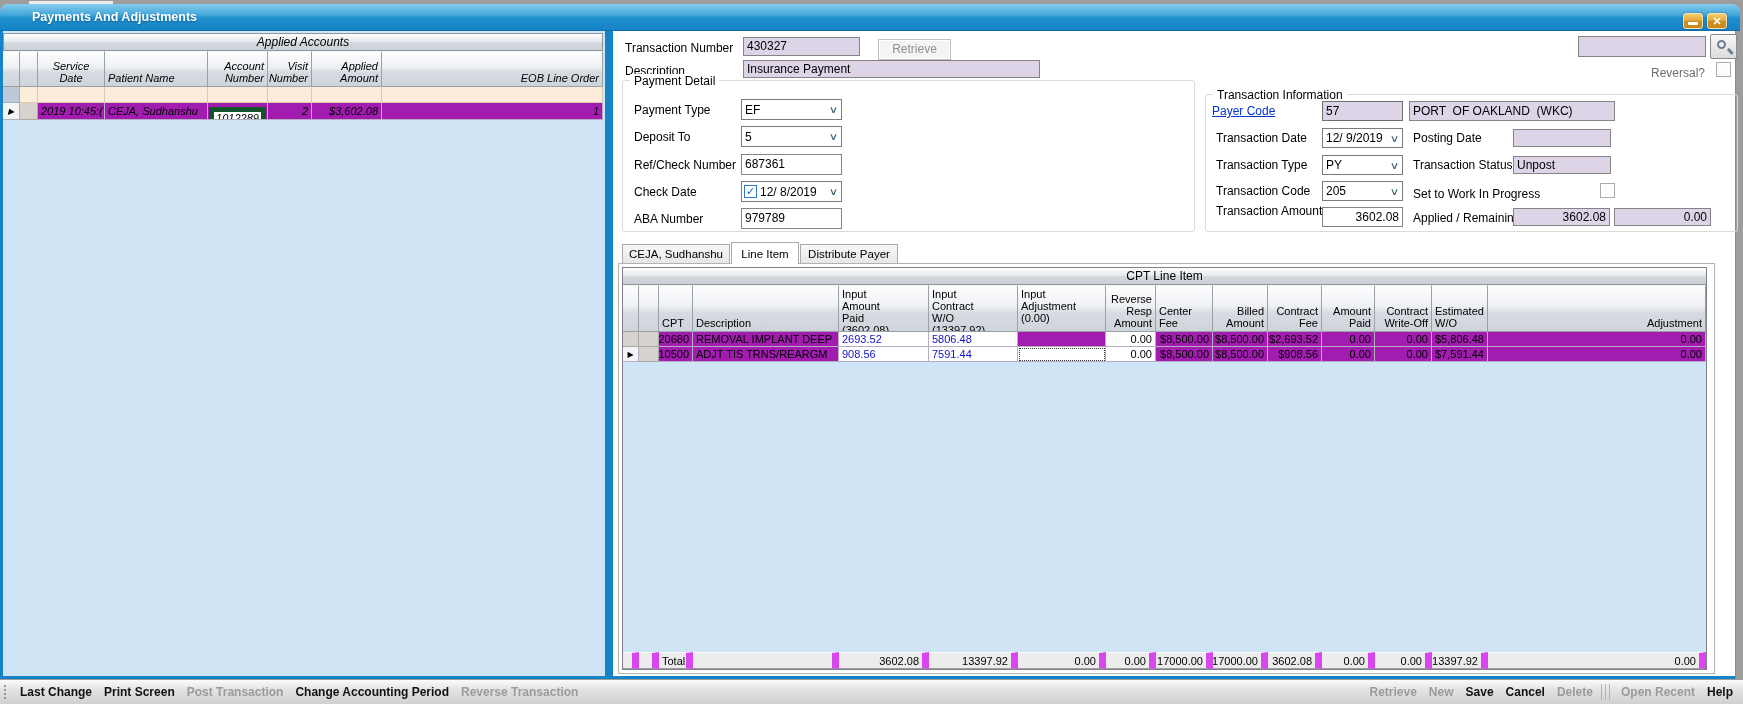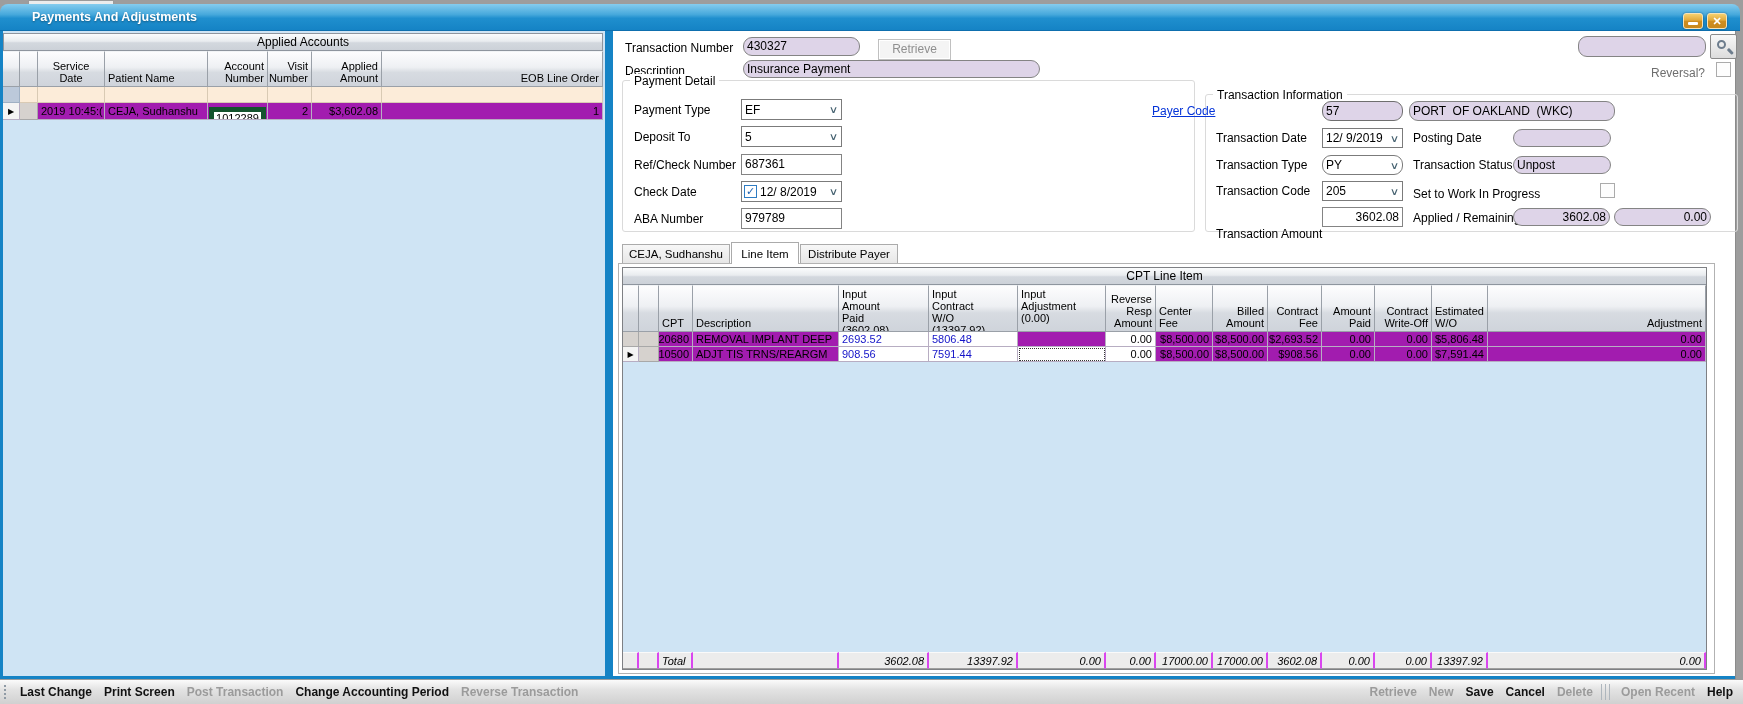--- a/index.html
+++ b/index.html
@@ -2,21 +2,21 @@
 <html><head>
 <meta charset="utf-8">
 <style>
   * { box-sizing: border-box; }
   html,body { margin:0; padding:0; }
   body {
     width:1743px; height:704px; position:relative; overflow:hidden;
     background:#9d9d9d; font-family:"Liberation Sans", sans-serif; color:#000;
   }
   #app { position:absolute; inset:0; }
-  .abs { position:absolute; }
+  .abs { position:absolute;font-style:italic; }
 
   
   .titlebar {
     position:absolute; left:0; top:4px; width:1740px; height:27px;
     border-radius:8px 8px 0 0;
     background:linear-gradient(#85ccee 0%, #47a9dc 40%, #1f8fce 55%, #1583c5 100%);
     border-bottom:1px solid #0e6fae;
   }
   .title { position:absolute; left:18px; top:6px; color:#fff; font-weight:bold; font-size:12.5px; text-shadow:0 1px 2px rgba(0,0,0,.35);padding-left:14px; }
   .winbtn { position:absolute; top:9px; width:20px; height:16px; border:1px solid #f6e3b8; border-radius:3px;
@@ -27,21 +27,21 @@
   .frag { position:absolute; left:28px; top:0; width:86px; height:6px; background:#ececec; border:1px solid #9a9a9a; }
 
   .mainbg { position:absolute; left:0; top:31px; width:1740px; height:648px; background:#1583c5; }
   .edge-r { position:absolute; left:1735px; top:31px; width:8px; height:648px; background:#9d9d9d; border-left:1px solid #8b8b8b; }
   .panel-left  { position:absolute; left:3px;  top:31px; width:602px;  height:645px; background:#cfe4f4; }
   .panel-right { position:absolute; left:613px; top:31px; width:1122px; height:645px; background:#ffffff; }
 
   
   .lbl { position:absolute; font-size:12px; white-space:nowrap; }
   .txt { position:absolute; border:1px solid #848484; background:#fff; font-size:12px; line-height:17px; padding:0 3px; overflow:hidden; white-space:pre; }
-  .lav { background:#ded4e8;border-radius:9px; }
+  .lav { background:#ded4e8; }
   .rt { text-align:right; }
   .combo { position:absolute; border:1px solid #7b7b7b; background:#fff; font-size:12px; display:flex; align-items:center; padding:0 3px; cursor:pointer; }
   .combo .ca { margin-left:auto; font-size:10px; color:#44606f; transform:scaleX(1.3); padding-right:1px; }
   .btn { position:absolute; background:#f4f4f4; border:1px solid #c0c0c0; box-shadow:inset 0 0 0 1px #ffffff; text-align:center; font-size:12px; color:#8f8f8f; cursor:pointer; }
   .cbx { position:absolute; width:15px; height:15px; background:#fdfdfd; border:1px solid #ababab; cursor:pointer; }
   .link { color:#0433d8; text-decoration:underline; cursor:pointer; }
   .grpbox { position:absolute; border:1px solid #dadada; border-radius:3px; }
   .grplbl { position:absolute; background:#fff; padding:0 4px; font-size:12px; white-space:nowrap; }
 
   
@@ -62,22 +62,22 @@
     padding:0 3px; overflow:hidden; white-space:nowrap; display:flex; align-items:center; }
   .dcell.white { background:#fff; }
   .dcell.gray  { background:#d6d2ce; border-right-color:#a8a8a8; border-bottom-color:#a8a8a8; }
   .dcell.ind   { background:#f4f4f4; justify-content:center; padding:0; }
   .dcell.r { justify-content:flex-end; }
   .blue { color:#1414c8; }
   .arrow { font-size:8px; color:#000; }
   .focuscell { outline:1px dotted #333; outline-offset:-2px; background:#fff; }
   .inbox { background:#fff; border:5px solid #14532d; width:100%; text-align:center; line-height:13px;margin-top:14px; }
   .trow { display:flex; font-size:11px; }
-  .tcell { background:#ececec; border-right:2px solid #d946ef; border-top:1px solid #fafafa; border-bottom:1px solid #9f9f9f;
-    padding:0 3px; display:flex; align-items:center; overflow:hidden; white-space:nowrap;font-style:italic; }
+  .tcell { background:#ececec; border-right:7px solid #d946ef; border-top:1px solid #fafafa; border-bottom:1px solid #9f9f9f;
+    padding:0 3px; display:flex; align-items:center; overflow:hidden; white-space:nowrap; }
   .tcell.r { justify-content:flex-end; }
 
   
   .v0{width:17px}.v1{width:18px}.v2{width:67px}.v3{width:103px}.v4{width:60px}.v5{width:44px}.v6{width:70px}.v7{flex:1}
   
   .u0{width:16px}.u1{width:20px}.u2{width:34px}.u3{width:146px}.u4{width:90px}.u5{width:89px}.u6{width:88px}
   .u7{width:50px}.u8{width:57px}.u9{width:55px}.u10{width:54px}.u11{width:53px}.u12{width:57px}.u13{width:56px}.u14{flex:1}
 
   
   .tab { position:absolute; height:20px; background:linear-gradient(#f7f7f7,#e7e7e7); border:1px solid #ababab;
@@ -217,21 +217,21 @@
     <span>12/ 8/2019</span>
     <span class="ca">∨</span>
   </div>
 
   <div class="lbl" style="left:634px;top:212px;">ABA Number</div>
   <div class="txt" style="left:741px;top:208px;width:101px;height:21px;line-height:19px;">979789</div>
 
   <div class="grpbox" style="left:1205px;top:94px;width:533px;height:138px;"></div>
   <div class="grplbl" style="left:1213px;top:88px;">Transaction Information</div>
 
-  <div class="lbl link" style="left:1152px;top:104px;">Payer Code</div>
+  <div class="lbl link" style="left:1212px;top:104px;">Payer Code</div>
   <div class="txt lav" style="left:1322px;top:101px;width:81px;height:20px;line-height:18px;border-color:#6f6f6f;">57</div>
   <div class="txt lav" style="left:1409px;top:101px;width:206px;height:20px;line-height:18px;">PORT  OF OAKLAND  (WKC)</div>
 
   <div class="lbl" style="left:1216px;top:131px;">Transaction Date</div>
   <div class="combo" style="left:1322px;top:128px;width:81px;height:20px;">
     <span>12/ 9/2019</span>
     <span class="ca">∨</span>
   </div>
   <div class="lbl" style="left:1413px;top:131px;">Posting Date</div>
   <div class="txt lav" style="left:1513px;top:129px;width:98px;height:18px;line-height:16px;"></div>
@@ -245,21 +245,21 @@
   <div class="txt lav" style="left:1513px;top:156px;width:98px;height:18px;line-height:16px;">Unpost</div>
 
   <div class="lbl" style="left:1216px;top:184px;">Transaction Code</div>
   <div class="combo" style="left:1322px;top:181px;width:81px;height:20px;">
     <span>205</span>
     <span class="ca">∨</span>
   </div>
   <div class="lbl" style="left:1413px;top:187px;">Set to Work In Progress</div>
   <div class="cbx" style="left:1600px;top:183px;"></div>
 
-  <div class="lbl" style="left:1216px;top:227px;">Transaction Amount</div>
+  <div class="lbl" style="left:1216px;top:204px;">Transaction Amount</div>
   <div class="txt rt" style="left:1322px;top:207px;width:81px;height:20px;line-height:18px;">3602.08</div>
   <div class="lbl" style="left:1413px;top:211px;">Applied / Remaining</div>
   <div class="txt lav rt" style="left:1513px;top:208px;width:97px;height:18px;line-height:16px;">3602.08</div>
   <div class="txt lav rt" style="left:1614px;top:208px;width:97px;height:18px;line-height:16px;">0.00</div>
 
   <div class="tab" style="left:622px;top:244px;width:108px;">CEJA, Sudhanshu</div>
   <div class="tab active" style="left:731px;top:242px;width:68px;">Line Item</div>
   <div class="tab" style="left:800px;top:244px;width:98px;">Distribute Payer</div>
   <div class="tabpage" style="left:618px;top:263px;width:1097px;height:411px;"></div>
 

